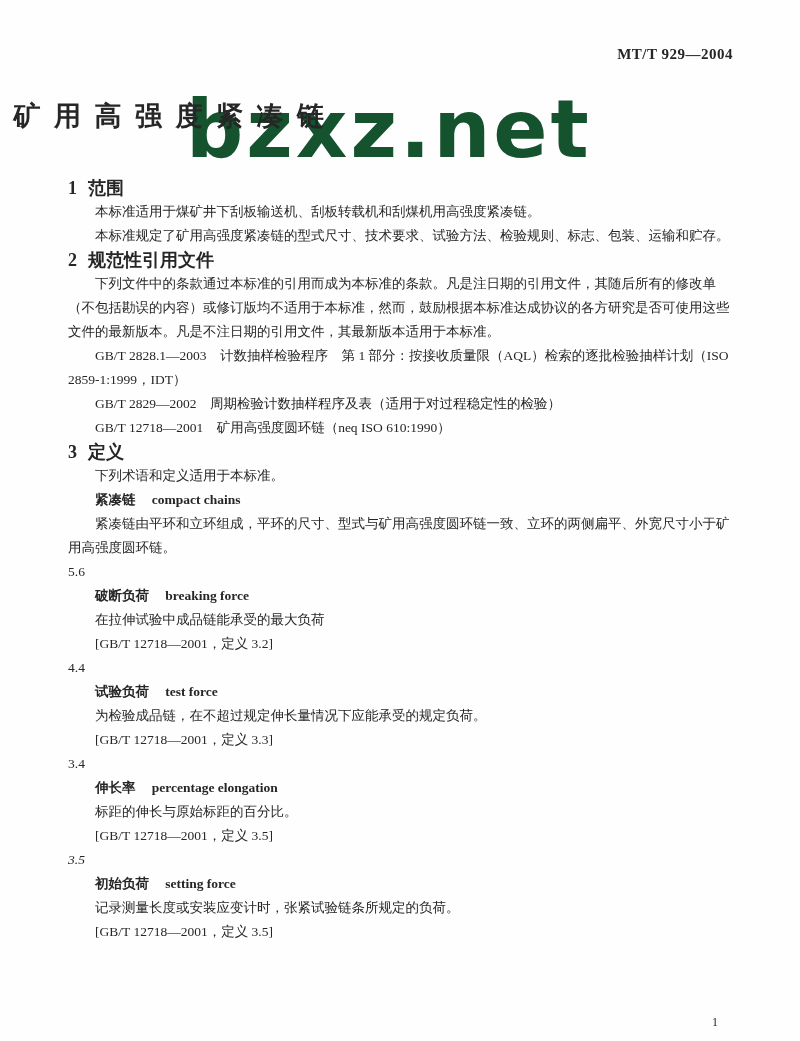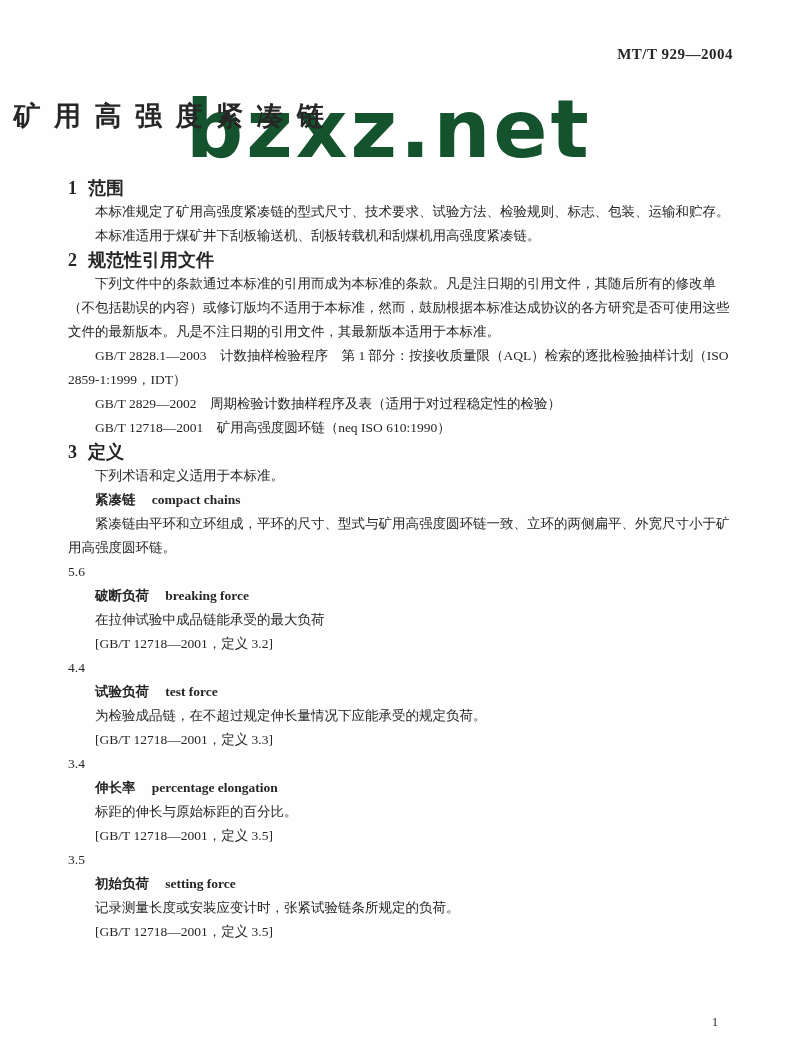--- a/index.html
+++ b/index.html
@@ -54,21 +54,21 @@
     font-size:18px;
     margin:0;
   }
   .sec-heading .sec-no{display:inline-block;min-width:20px;}
   .indent{text-indent:2em;}
   .mt12{margin-top:12px;}
   .mt16{margin-top:16px;}
   .mt8{margin-top:8px;}
   .mt4{margin-top:4px;}
   .mt2{margin-top:2px;}
-  .mtm6{margin-top:-6px;}
+  .mtm6{margin-top:-6px;font-style:italic;}
   .def-no{margin:0;}
   .def-term{
     margin:0;
     text-indent:2em;
     font-weight:bold;
   }
   .def-term .term-en{margin-left:1.2em;font-family:"Liberation Serif","DejaVu Serif",serif;}
   .page-number{
     position:absolute;
     right:82px;bottom:7px;
@@ -83,22 +83,22 @@
 
   <div class="watermark">bzxz.net</div>
 
   <div class="doc-code">MT/T 929—2004</div>
 
   <div class="doc-title">矿用高强度紧凑链</div>
 
   <div class="content">
 
     <p class="sec-heading"><span class="sec-no">1</span><span>范围</span></p>
+    <p class="indent">本标准适用于煤矿井下刮板输送机、刮板转载机和刮煤机用高强度紧凑链。</p>
     <p class="indent mt12">本标准规定了矿用高强度紧凑链的型式尺寸、技术要求、试验方法、检验规则、标志、包装、运输和贮存。</p>
-    <p class="indent">本标准适用于煤矿井下刮板输送机、刮板转载机和刮煤机用高强度紧凑链。</p>
 
     <p class="sec-heading mt16"><span class="sec-no">2</span><span>规范性引用文件</span></p>
     <p class="indent mt8">下列文件中的条款通过本标准的引用而成为本标准的条款。凡是注日期的引用文件，其随后所有的修改单（不包括勘误的内容）或修订版均不适用于本标准，然而，鼓励根据本标准达成协议的各方研究是否可使用这些文件的最新版本。凡是不注日期的引用文件，其最新版本适用于本标准。</p>
     <p class="indent">GB/T 2828.1—2003　计数抽样检验程序　第 1 部分：按接收质量限（AQL）检索的逐批检验抽样计划（ISO 2859-1:1999，IDT）</p>
     <p class="indent">GB/T 2829—2002　周期检验计数抽样程序及表（适用于对过程稳定性的检验）</p>
     <p class="indent">GB/T 12718—2001　矿用高强度圆环链（neq ISO 610:1990）</p>
 
     <p class="sec-heading mt12"><span class="sec-no">3</span><span>定义</span></p>
     <p class="indent mt8">下列术语和定义适用于本标准。</p>
 

